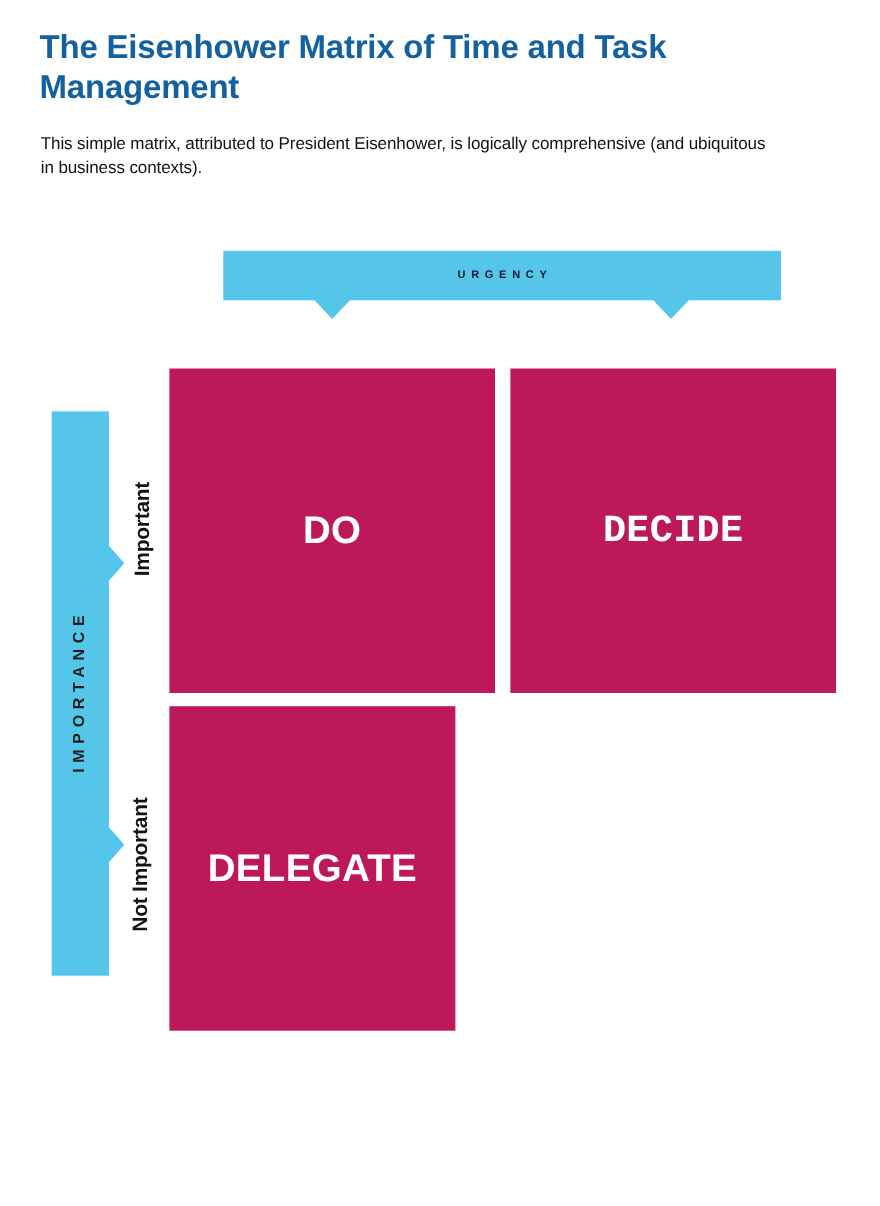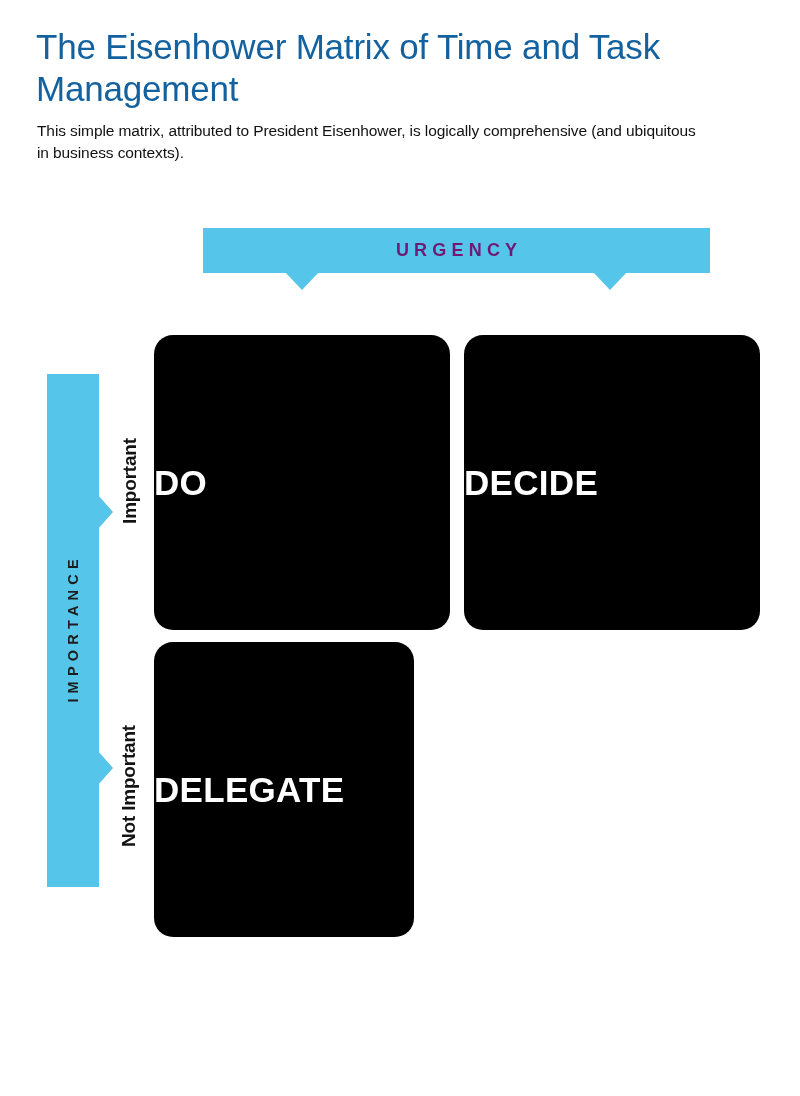--- a/index.html
+++ b/index.html
@@ -19,23 +19,23 @@
     background: #ffffff;
     overflow: hidden;
   }
 
   
   #headline {
     position: absolute;
     left: 36px;
     top: 26px;
     width: 710px;
-    font-size: 35px;
+    font-size: 30px;
     line-height: 1.20;
-    font-weight: 400;
+    font-weight: 700;
     color: #14619f;
     letter-spacing: -0.2px;
   }
   #subhead {
     position: absolute;
     left: 37px;
     top: 120px;
     width: 660px;
     font-size: 15.5px;
     line-height: 1.42;
@@ -50,23 +50,23 @@
     left: 203px;
     top: 228px;
     width: 507px;
     height: 45px;
     background: #55c5ea;
     display: flex;
     align-items: center;
     justify-content: center;
   }
   #urgency-bar .axis-title {
-    font-size: 18px;
-    font-weight: 700;
-    color: #701a75;
+    font-size: 10px;
+    font-weight: 700;
+    color: #0f172a;
     letter-spacing: 5.2px;
     text-indent: 5.2px;
   }
   .down-arrow {
     position: absolute;
     top: 272px;
     width: 0;
     height: 0;
     border-left: 17px solid transparent;
     border-right: 17px solid transparent;
@@ -133,34 +133,33 @@
     white-space: nowrap;
     transform: rotate(-90deg);
   }
   
   #row-label-important     { top: 470px; left: -15px; }
   #row-label-not-important { top: 775px; left: -16px; }
 
   
   .quadrant {
     position: absolute;
-    background: #000000;
+    background: #be185d;
     display: flex;
     align-items: center;
-    justify-content: flex-start;
-    border-radius: 19px;
+    justify-content: center;
   }
   .quadrant .quad-label {
     font-size: 35px;
     font-weight: 700;
     color: #ffffff;
     letter-spacing: 0.3px;
   }
   #quadrant-do       { left: 154px; top: 335px; width: 296px; height: 295px; }
-  #quadrant-decide   { left: 464px; top: 335px; width: 296px; height: 295px; }
+  #quadrant-decide   { left: 464px; top: 335px; width: 296px; height: 295px; font-family: Liberation Mono, monospace; }
   #quadrant-delegate { left: 154px; top: 642px; width: 260px; height: 295px; }
   #quadrant-delete   { left: 464px; top: 642px; width: 296px; height: 295px; }
 
   
   #source {
     position: absolute;
     left: 100px;
     top: 996px;
     width: 620px;
     text-align: center;

